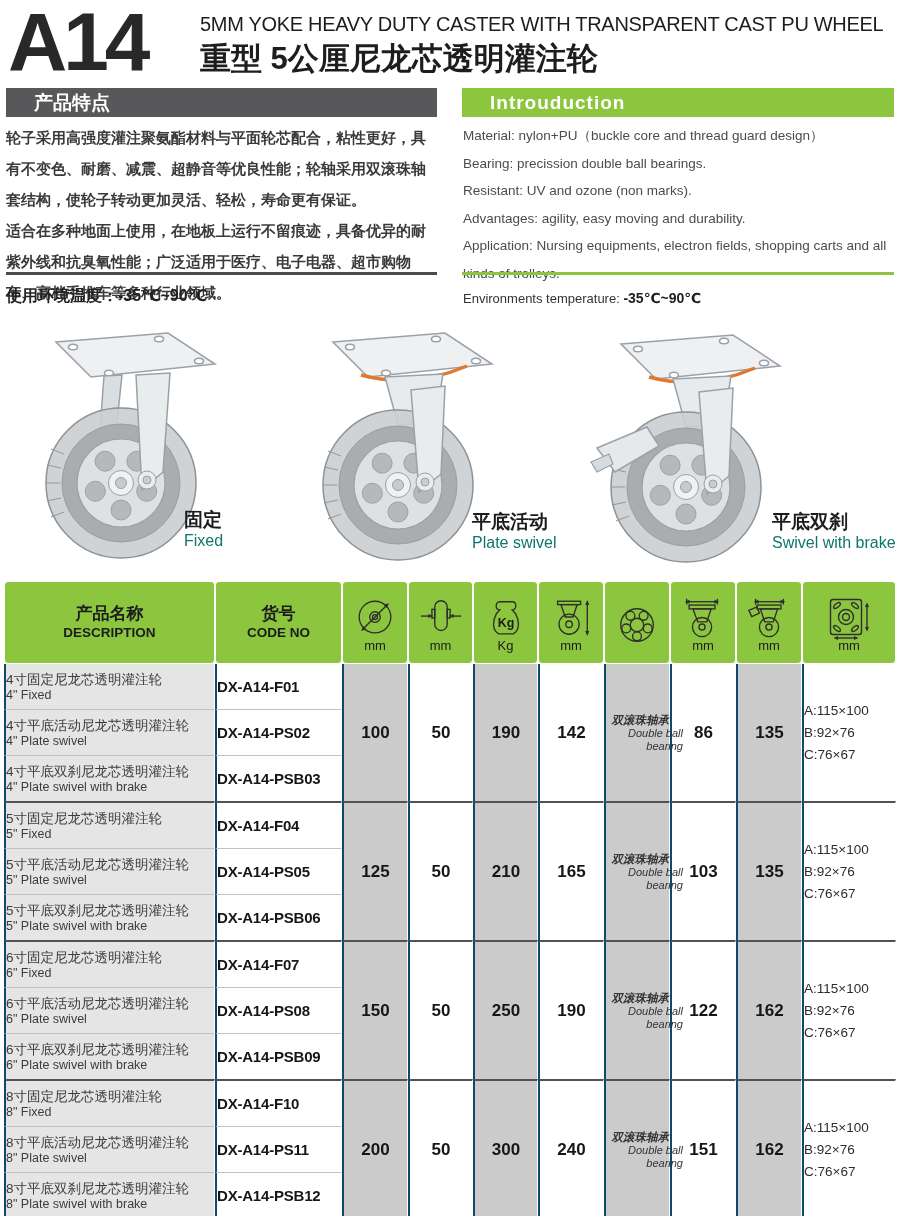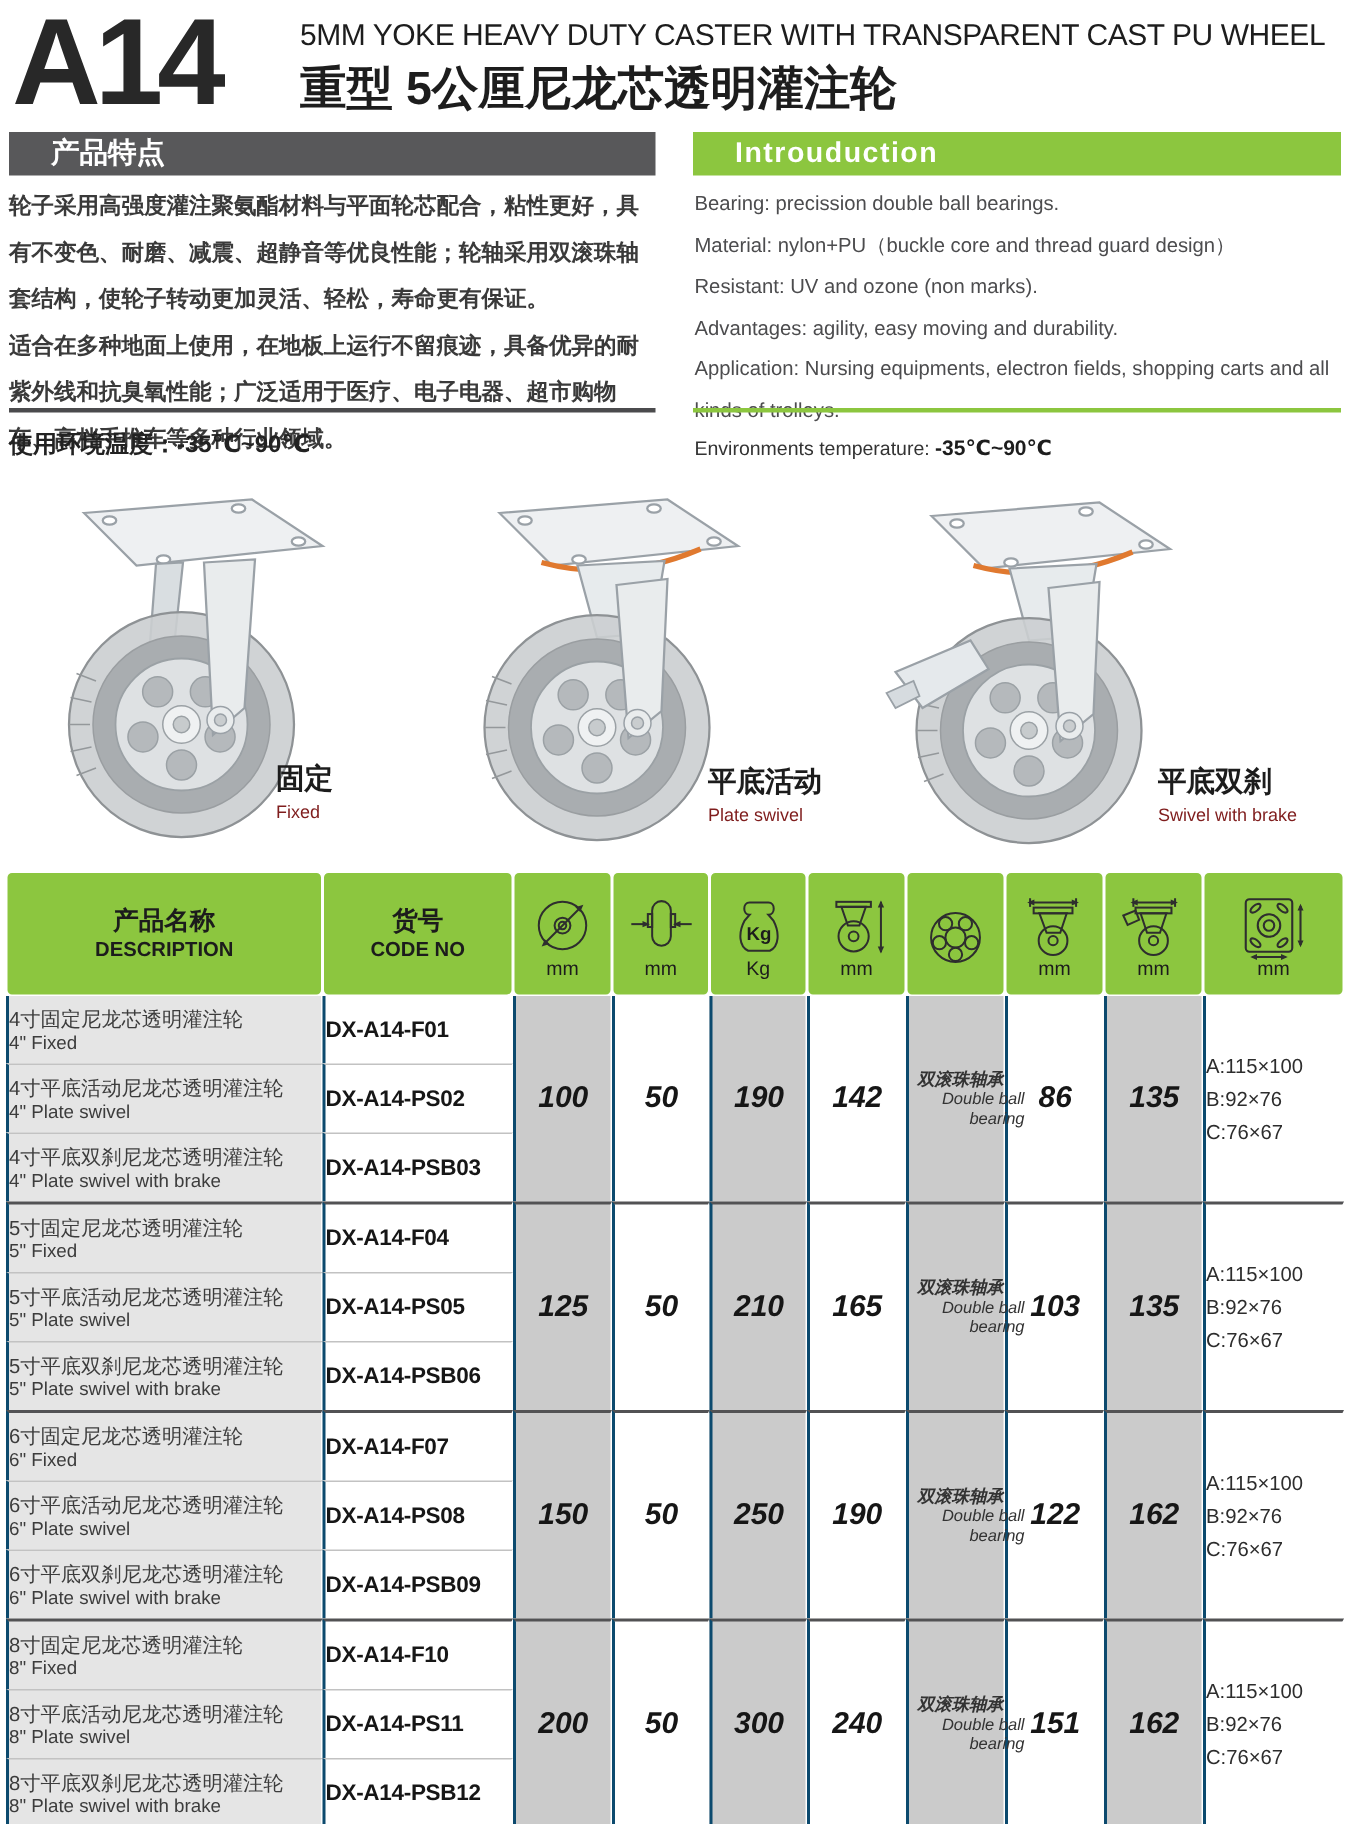--- a/index.html
+++ b/index.html
@@ -21,36 +21,36 @@
   .intro-body div{margin:0;}
   .rule-dark{position:absolute;left:6px;top:272px;width:431px;height:3px;background:#4b4b4d;}
   .rule-green{position:absolute;left:462px;top:272px;width:432px;height:3px;background:#8cc63f;}
   .temp-left{position:absolute;left:6px;top:286px;font-size:16px;font-weight:bold;color:#222;}
   .temp-right{position:absolute;left:463px;top:290px;font-size:13px;color:#333;}
   .temp-right b{font-size:14px;color:#1d1d1d;}
   
   .cimg{position:absolute;width:215px;height:235px;}
   .clabel{position:absolute;}
   .clabel .zh{font-size:19px;font-weight:bold;color:#1c1c1c;line-height:22px;}
-  .clabel .en{font-size:12px;color:#7f1d1d;line-height:20px;}
+  .clabel .en{font-size:16px;color:#0f766e;line-height:20px;}
   
   table.spec{position:absolute;left:4px;top:581px;width:892px;border-collapse:separate;border-spacing:0;
              table-layout:fixed;}
   table.spec th,table.spec td{padding:0;margin:0;vertical-align:middle;}
   thead th{background:#8cc63f;border:1.5px solid #fff;border-radius:4px;height:81px;font-weight:bold;color:#1c1c1c;}
   thead .hzh{font-size:17px;line-height:20px;}
   thead .hen{font-size:13.5px;line-height:17px;}
   thead .unit{font-size:13px;font-weight:normal;line-height:14px;margin-top:-1px;color:#1c1c1c;}
   thead svg{display:block;margin:3px auto 0;}
   tbody td{border-left:2px solid #0c4a6e;border-right:1px solid #fff;height:45px;}
   td.desc{background:#e5e5e5;text-align:left;padding-left:19px;}
   td.desc .dzh{font-size:13.5px;color:#3c3c3c;line-height:17px;}
   td.desc .den{font-size:12.5px;color:#3c3c3c;line-height:15px;}
   td.code{background:#fff;font-weight:bold;font-size:15px;color:#161616;text-align:left;padding-left:13px;letter-spacing:-0.2px;}
-  td.num{background:#fff;font-weight:bold;font-size:20px;color:#161616;text-align:center;font-style:italic;}
+  td.num{background:#fff;font-weight:bold;font-size:17px;color:#161616;text-align:center;}
   td.bg{background:#cbcbcb;}
   td.bearing{text-align:right;padding-left:5px;font-style:italic;}
   td.bearing .bzh{font-size:11.5px;font-weight:bold;color:#333;line-height:14px;}
   td.bearing .ben{font-size:11px;color:#333;line-height:13px;width:56px;margin-left:21px;}
   td.plate{text-align:left;padding-left:15px;font-size:13.5px;color:#2d2d2d;}
   td.plate div{line-height:22px;}
   tr.sub td{border-top:1px solid #c2c2c2;}
   tr.gs td{border-top:2px solid #525254;}
   td.bb,tr.bend td{border-bottom:2px solid #525254;}
   .ic{stroke:#2e2e2e;stroke-width:1.4;fill:none;}
@@ -107,22 +107,22 @@
   </div>
   <div class="rule-dark"></div>
   <div class="temp-left">
     <span>使用环境温度：</span><span>-35℃~90℃</span>
   </div>
 
   <div class="bar bar-intro">
     <span>Introuduction</span>
   </div>
   <div class="intro-body">
+    <div>Material: nylon+PU（buckle core and thread guard design）</div>
     <div>Bearing: precission double ball bearings.</div>
-    <div>Material: nylon+PU（buckle core and thread guard design）</div>
     <div>Resistant: UV and ozone (non marks).</div>
     <div>Advantages: agility, easy moving and durability.</div>
     <div>Application: Nursing equipments, electron fields, shopping carts and all kinds of trolleys.</div>
   </div>
   <div class="rule-green"></div>
   <div class="temp-right">
     <span>Environments temperature: </span><b>-35℃~90℃</b>
   </div>
 
   <svg class="cimg" style="left:18px;top:330px" viewBox="0 0 215 235">

